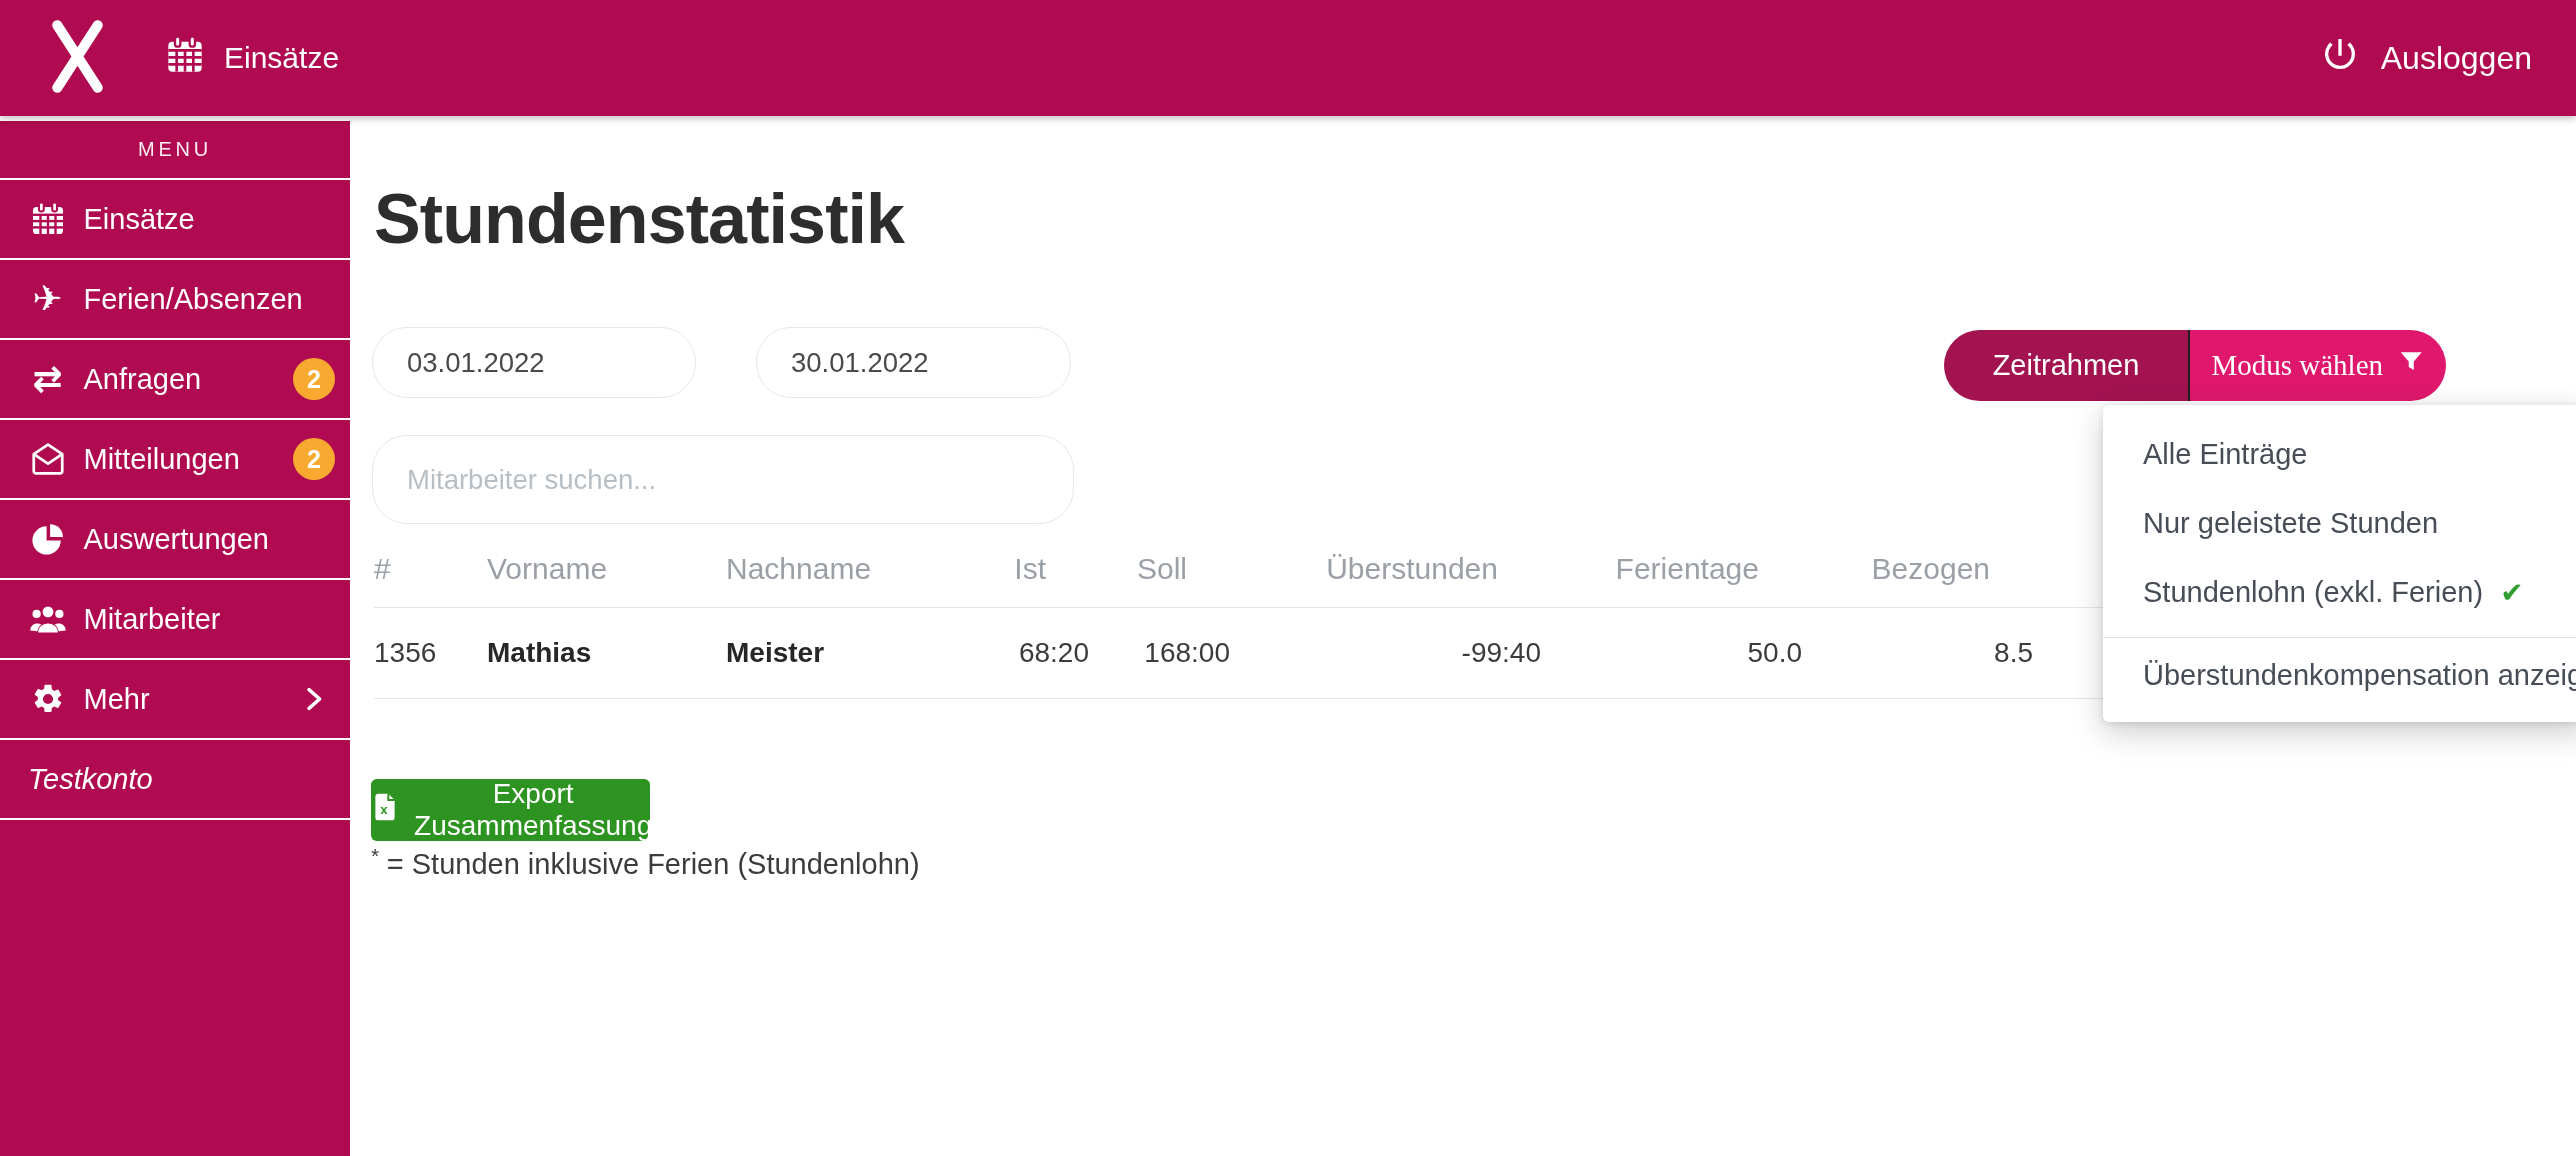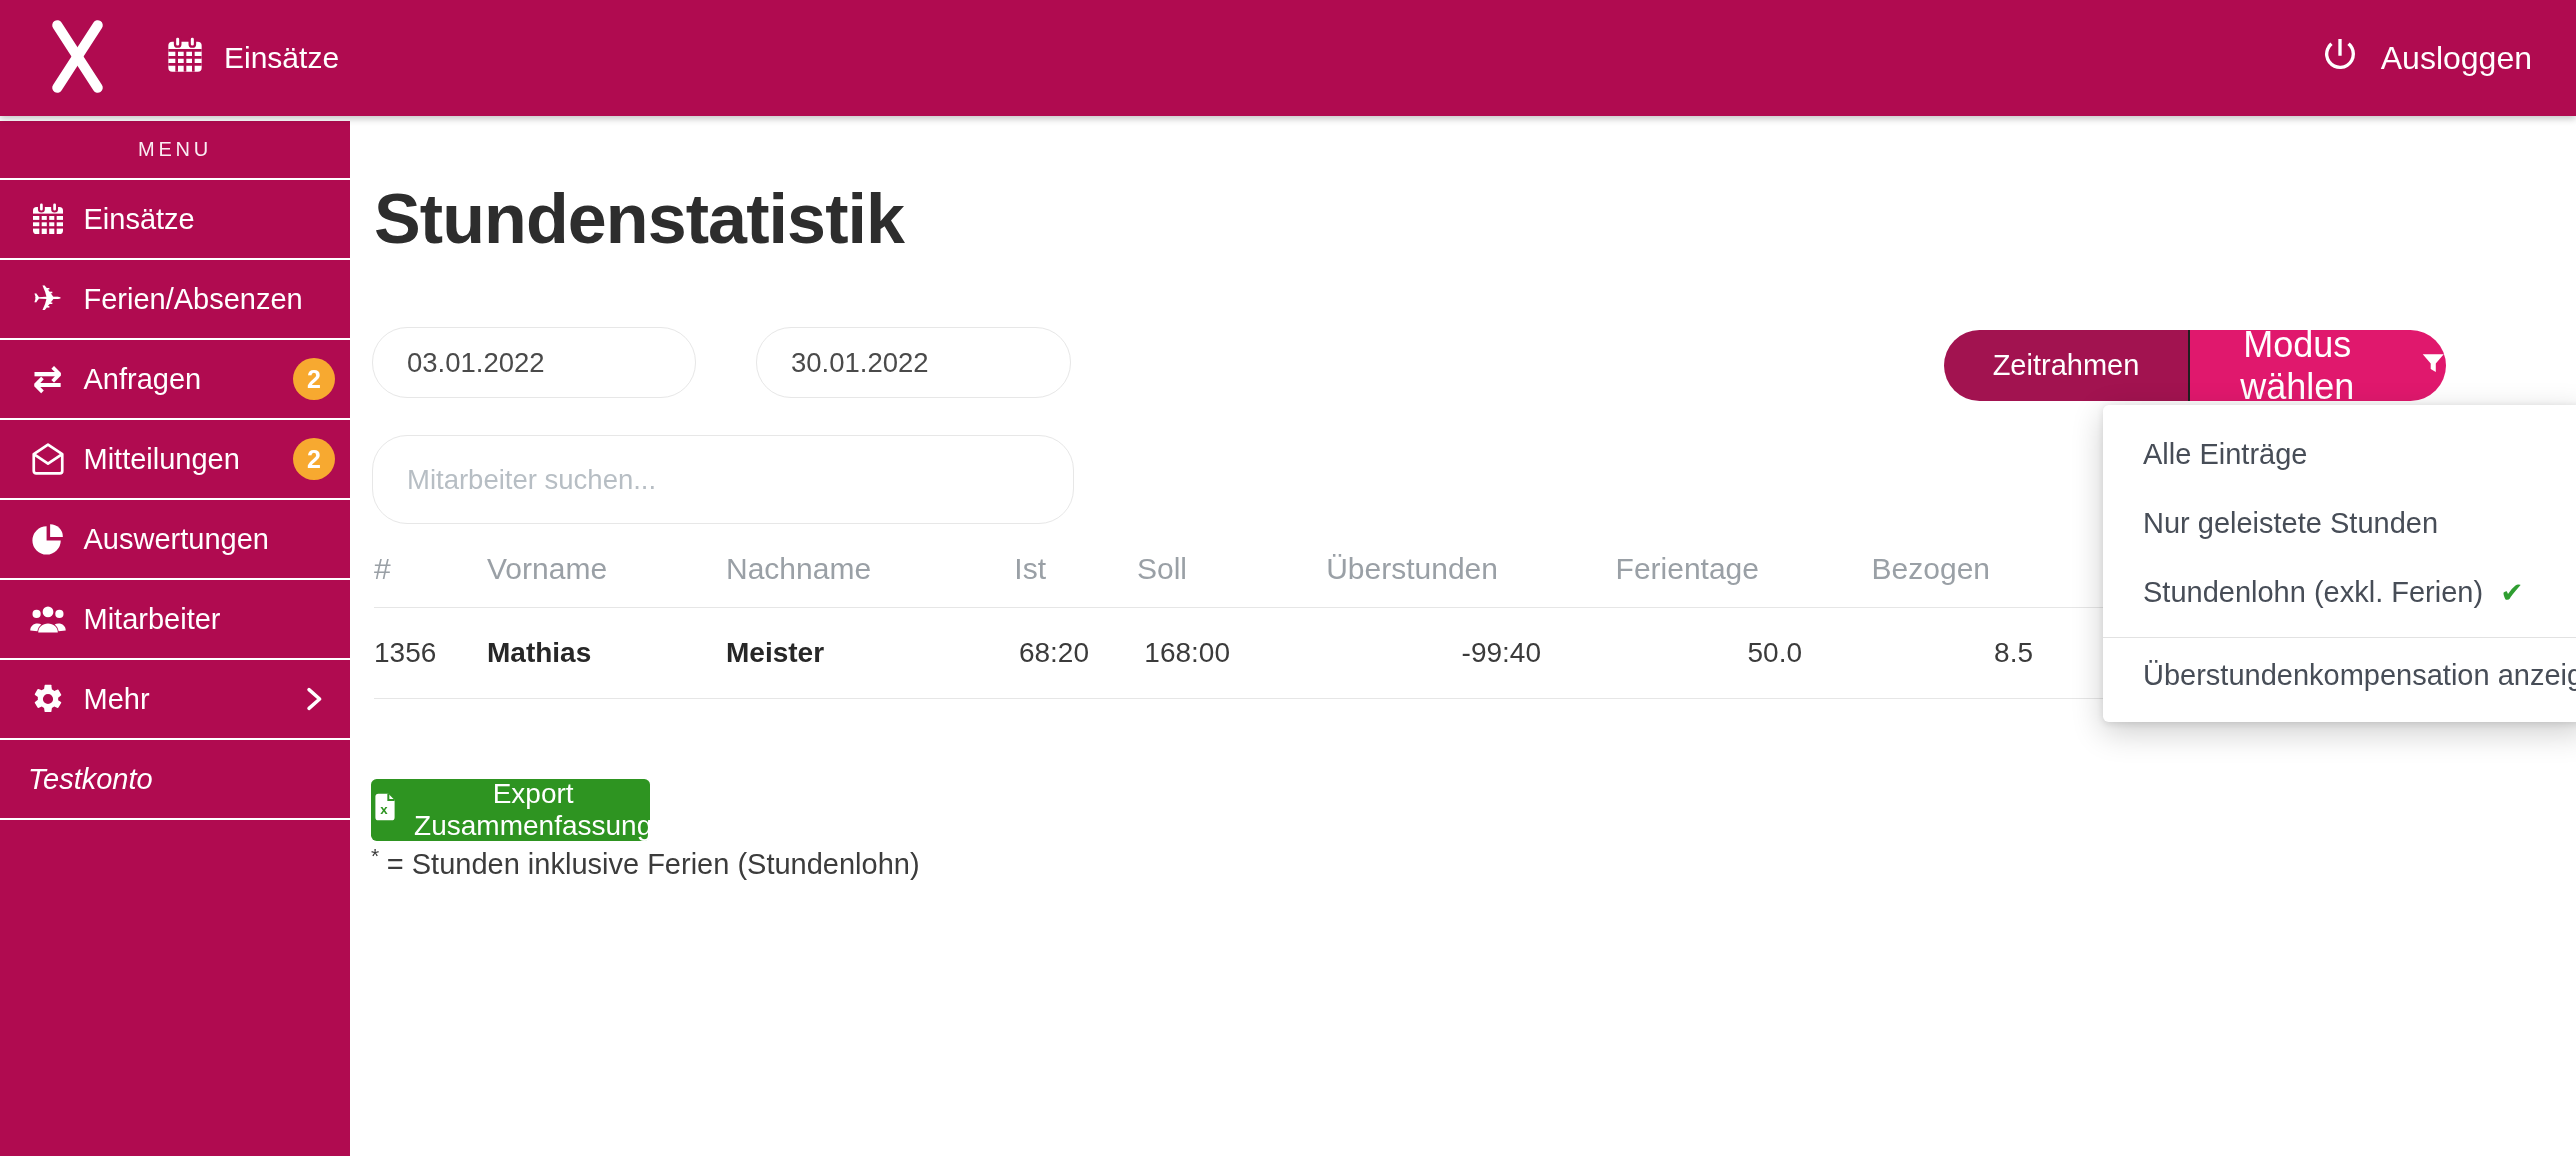--- a/index.html
+++ b/index.html
@@ -84,23 +84,23 @@
   .btn-group {
     position:absolute; left:1944px; top:330px; height:71px; width:502px;
     display:flex; border-radius:36px; overflow:hidden; z-index:30;
   }
   .btn-timeframe {
     width:244px; background:#a21350; color:#fff; font-size:29px;
     display:flex; align-items:center; justify-content:center;
     border:none; font-family:inherit; cursor:pointer;
   }
   .btn-mode {
-    width:258px; background:#e0186d; color:#fff; font-size:36px;
+    width:258px; background:#e0186d; color:#fff; font-size:29px;
     display:flex; align-items:center; justify-content:center; gap:15px;
-    border:none; border-left:2.8px solid #1f1f1f; font-family:Liberation Sans, sans-serif; cursor:pointer;
+    border:none; border-left:2.8px solid #1f1f1f; font-family:Liberation Serif, serif; cursor:pointer;
   }
 
   
   .dropdown {
     position:absolute; left:2103px; top:405px; width:485px; height:317px;
     background:#fff; border-radius:5.7px;
     box-shadow:0 9.5px 32px rgba(0,0,0,.20), 0 1.9px 7.6px rgba(0,0,0,.10);
     padding-top:15px; z-index:60;
   }
   .dd-item {

